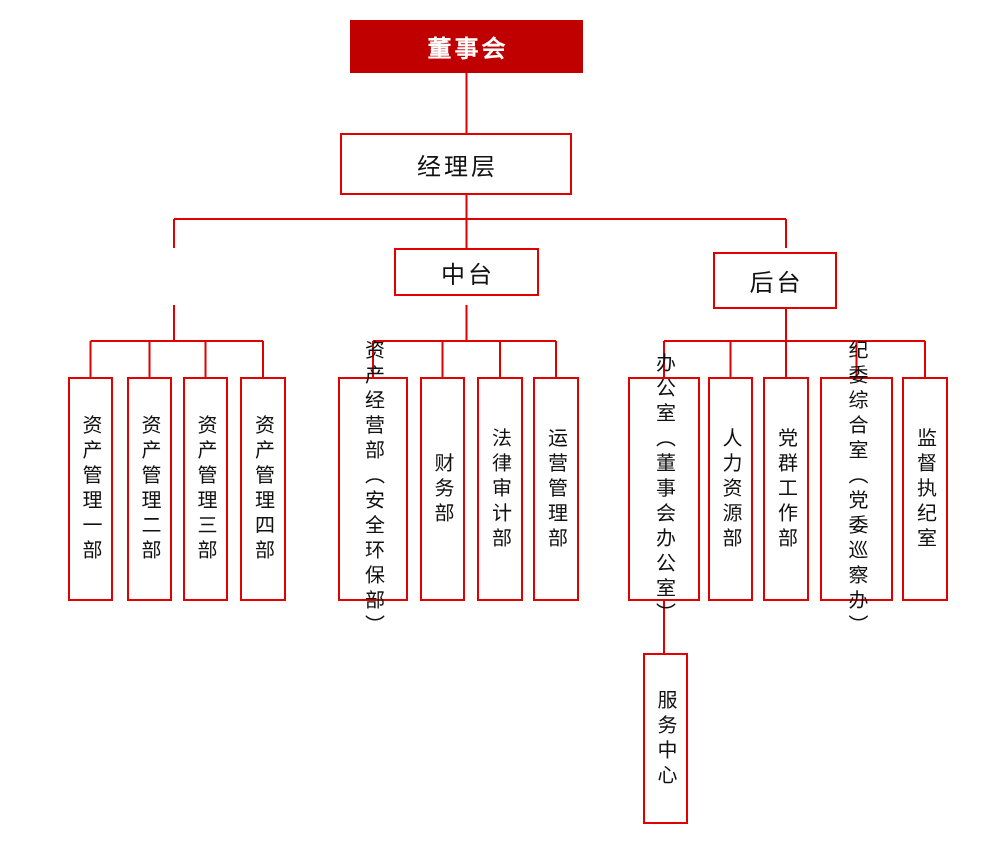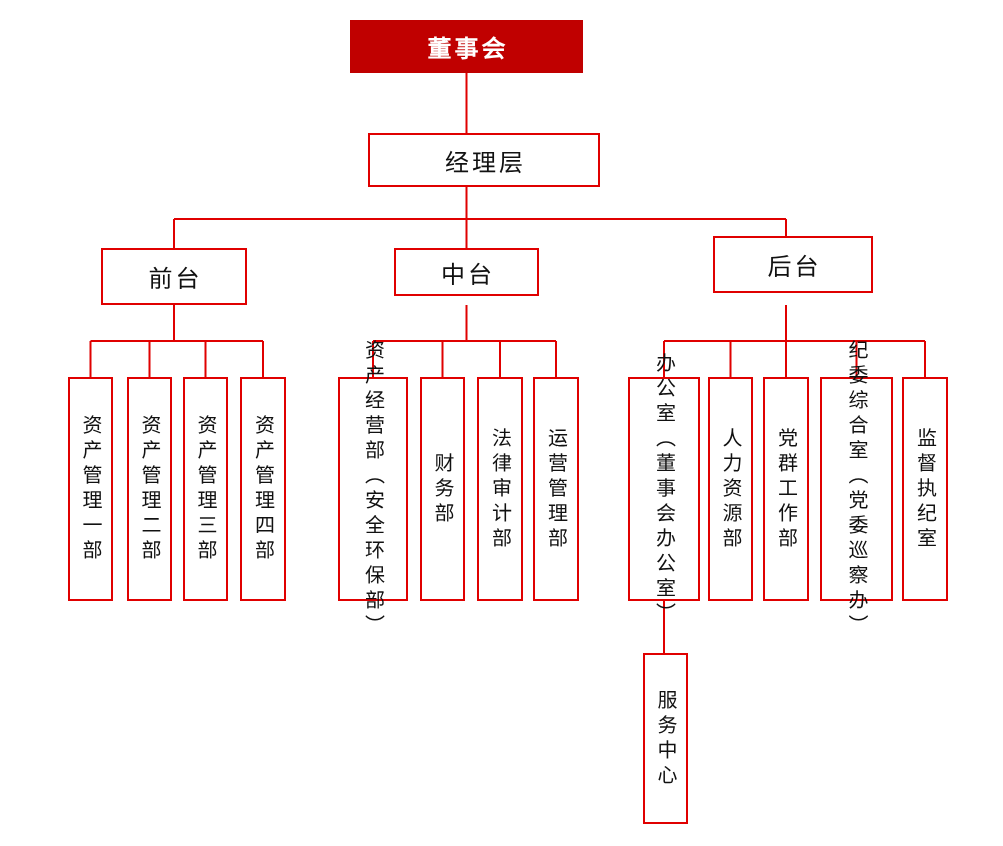--- a/index.html
+++ b/index.html
@@ -27,25 +27,24 @@
   <svg class="lines" viewBox="0 0 1003 846" xmlns="http://www.w3.org/2000/svg">
     <path d="M466.5 73 V133 M466.5 187 V219 M174 219 H786 M174 219 V248 M466.5 219 V248 M786 219 V248"></path>
     <path d="M174 305 V341 M90.5 341 H263 M90.5 341 V377 M149.5 341 V377 M205.5 341 V377 M263 341 V377"></path>
     <path d="M466.5 305 V341 M373 341 H556 M373 341 V377 M442.5 341 V377 M500 341 V377 M556 341 V377"></path>
     <path d="M786 305 V341 M664 341 H925 M664 341 V377 M730.5 341 V377 M786 341 V377 M856.5 341 V377 M925 341 V377"></path>
     <path d="M664 601 V653"></path>
   </svg>
 
   <div class="node root lvl" style="left:350px;top:20px;width:233px;height:53px">董事会</div>
 
-  <div class="node lvl" style="left:368px;top:133px;width:232px;height:54px">经理层</div>
+  <div class="node lvl" style="left:340px;top:133px;width:232px;height:62px">经理层</div>
 
-  <div class="node lvl" style="left:101px;top:248px;width:146px;height:57px">前台</div>
   <div class="node lvl" style="left:394px;top:248px;width:145px;height:48px">中台</div>
-  <div class="node lvl" style="left:713px;top:236px;width:160px;height:57px">后台</div>
+  <div class="node lvl" style="left:713px;top:252px;width:124px;height:57px">后台</div>
 
   <div class="node leaf" style="left:68px;width:45px">
     <div class="vtext">
       <div class="vline">资产管理一部</div>
     </div>
   </div>
   <div class="node leaf" style="left:127px;width:45px">
     <div class="vtext">
       <div class="vline">资产管理二部</div>
     </div>

